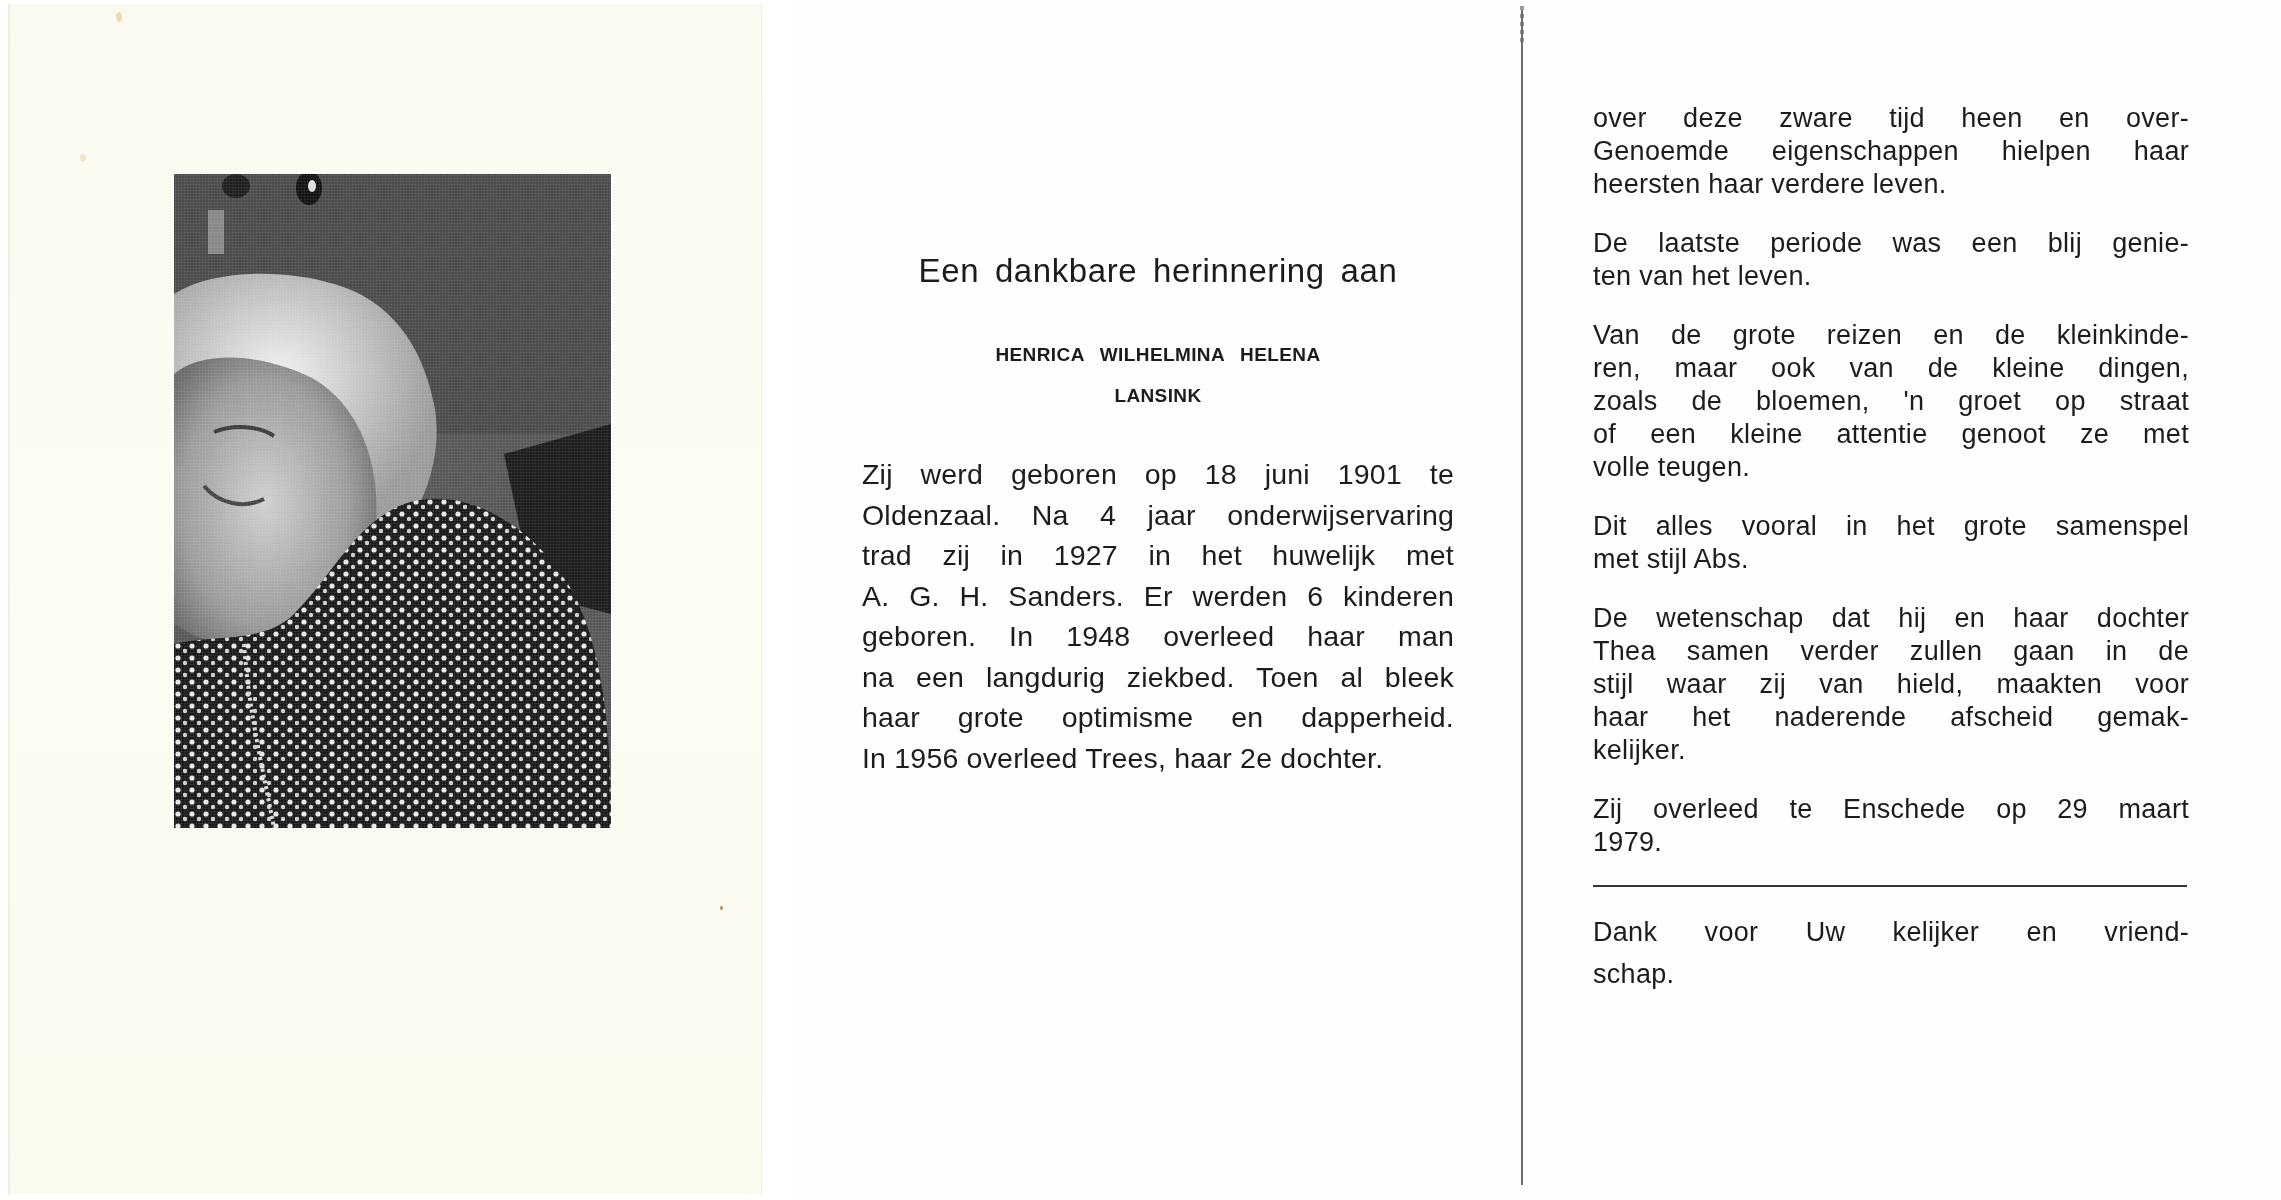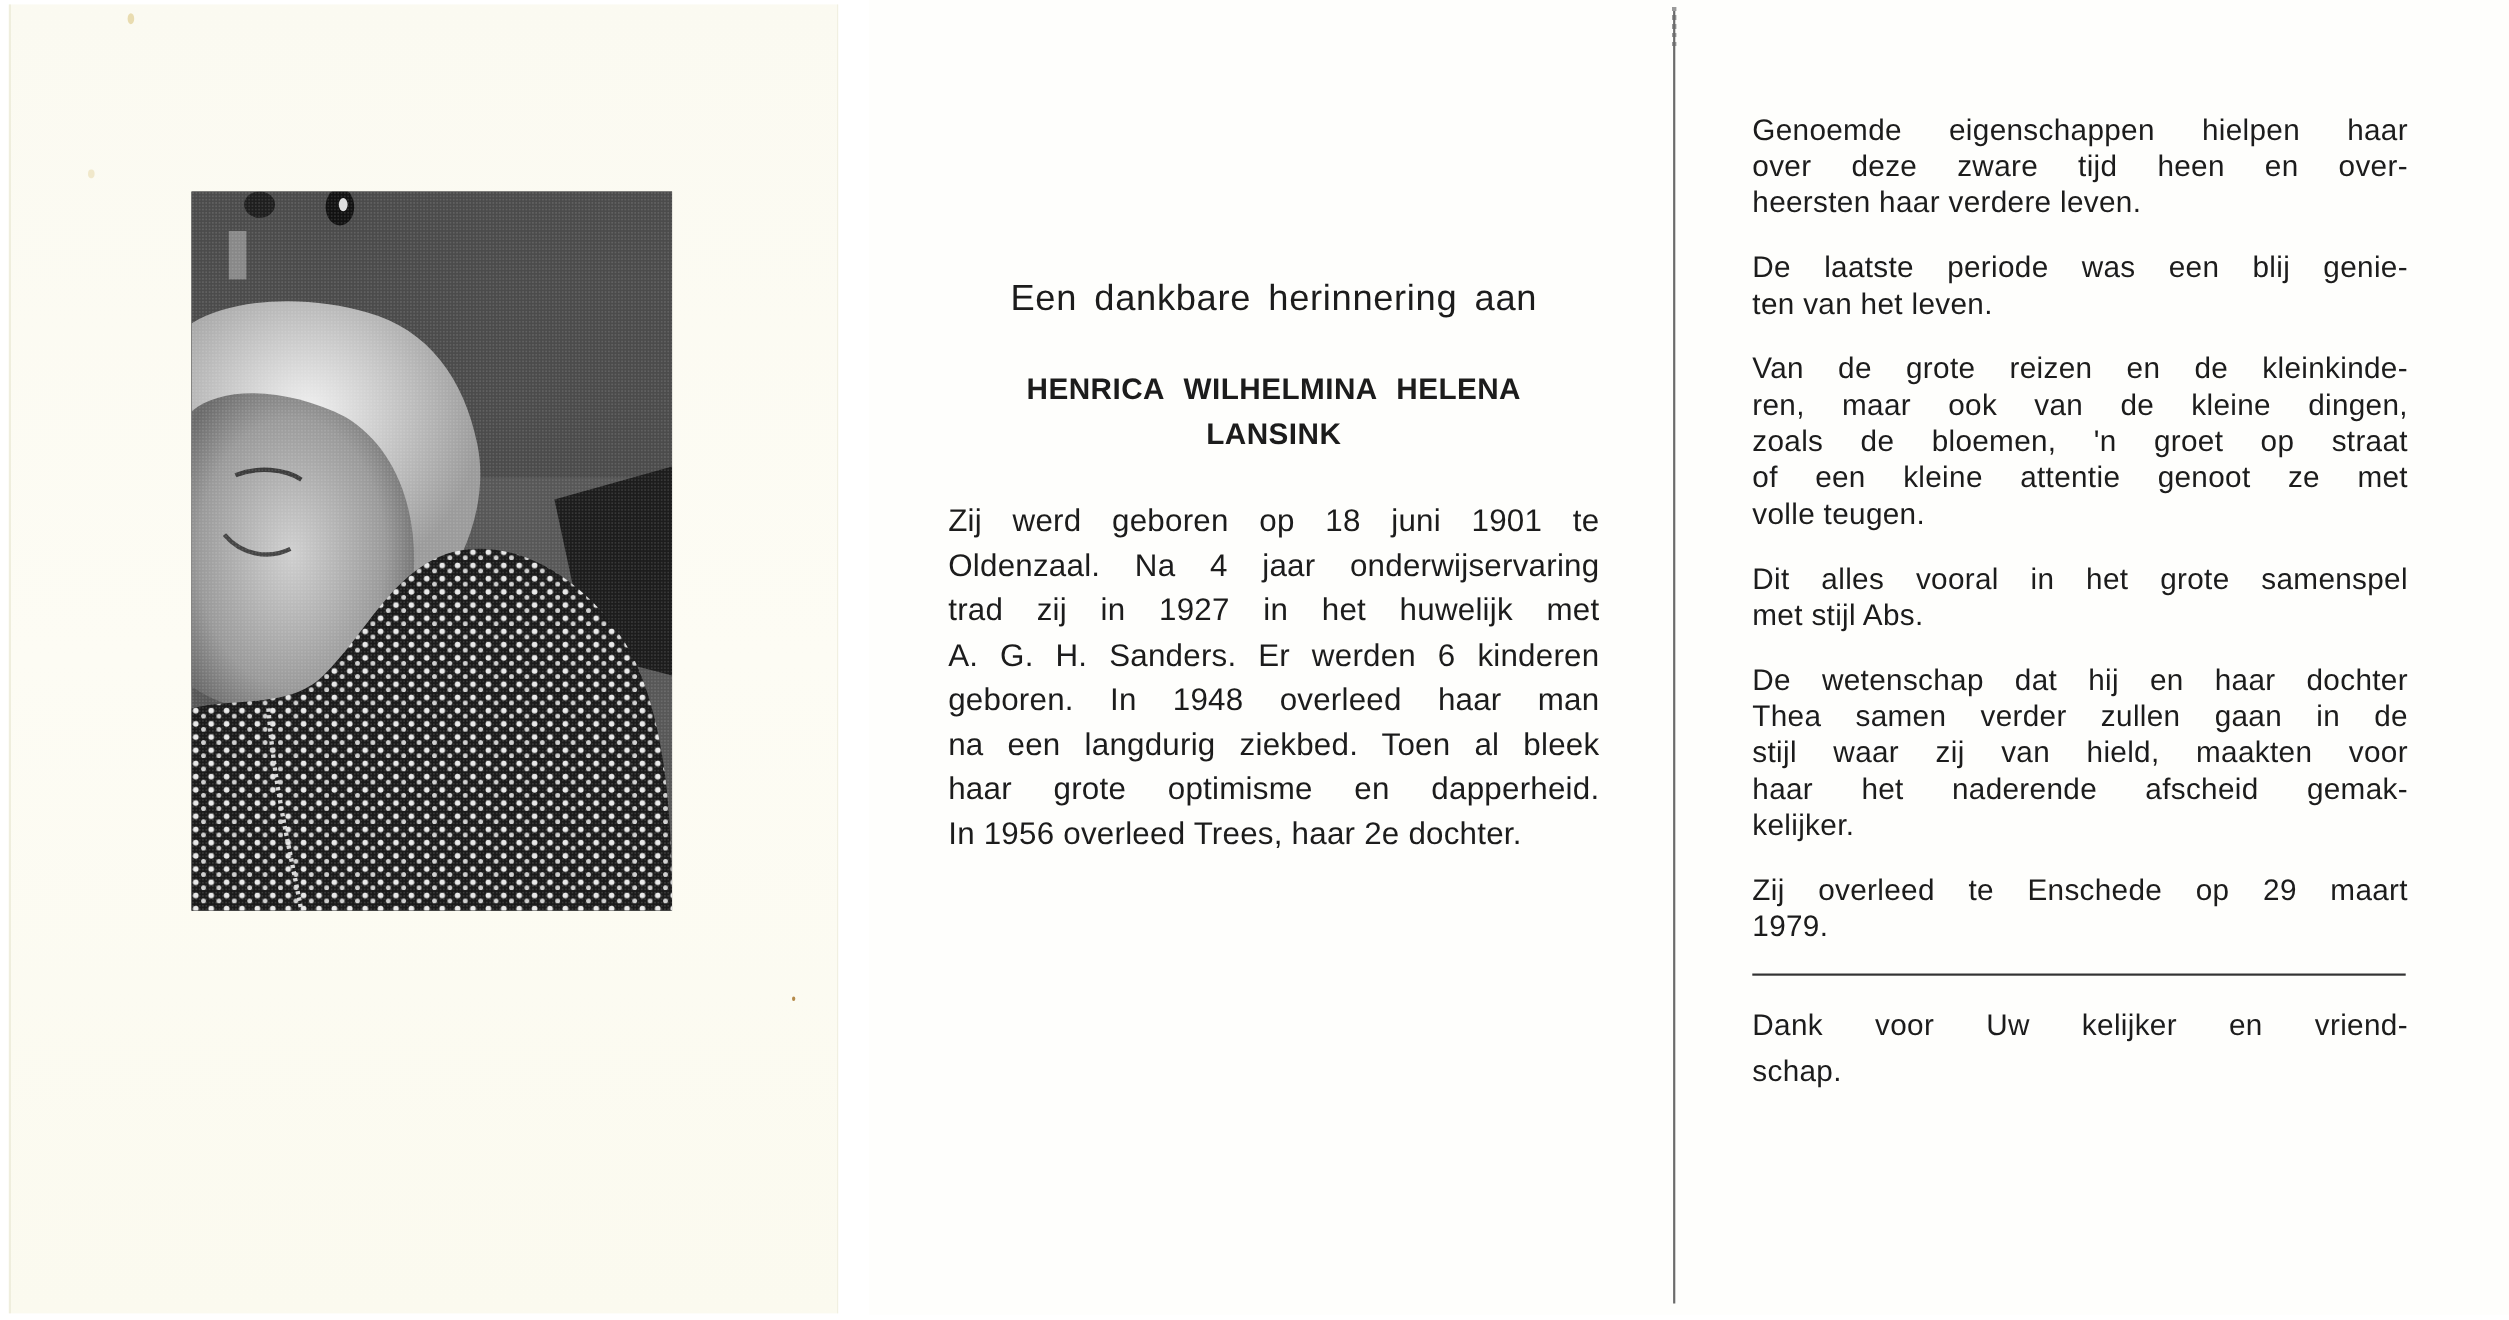--- a/index.html
+++ b/index.html
@@ -40,21 +40,21 @@
     background: repeating-linear-gradient(180deg, #9a9a9a 0 4px, transparent 4px 8px); }
   .inner-left {
     position: absolute; left: 72px; top: 0; width: 592px;
   }
   .intro {
     position: absolute; left: 0; width: 592px; top: 252px;
     text-align: center; font-size: 33px; letter-spacing: 0.6px; word-spacing: 6px;
   }
   .name {
     position: absolute; left: 0; width: 592px; top: 334px;
-    text-align: center; font-size: 27px; font-weight: bold; line-height: 41px;
+    text-align: center; font-size: 19px; font-weight: bold; line-height: 41px;
     letter-spacing: 0.4px; word-spacing: 10px;
   }
   .bio {
     position: absolute; left: 0; width: 592px; top: 454px;
     font-size: 28.5px; line-height: 40.5px; text-align: justify;
     letter-spacing: 0.2px;
   }
   .bio span.line, .para span.line { display: block; text-align: justify; text-align-last: justify; }
   .bio span.line.last, .para span.line.last { text-align-last: left; }
   .inner-right {
@@ -130,22 +130,22 @@
       <span class="line">geboren. In 1948 overleed haar man</span>
       <span class="line">na een langdurig ziekbed. Toen al bleek</span>
       <span class="line">haar grote optimisme en dapperheid.</span>
       <span class="line last">In 1956 overleed Trees, haar 2e dochter.</span>
     </div>
   </div>
 
   <div class="inner-right">
     <div id="paras">
         <div class="para">
+          <span class="line">over deze zware tijd heen en over-</span>
           <span class="line">Genoemde eigenschappen hielpen haar</span>
-          <span class="line">over deze zware tijd heen en over-</span>
           <span class="line last">heersten haar verdere leven.</span>
         </div>
         <div class="para">
           <span class="line">De laatste periode was een blij genie-</span>
           <span class="line last">ten van het leven.</span>
         </div>
         <div class="para">
           <span class="line">Van de grote reizen en de kleinkinde-</span>
           <span class="line">ren, maar ook van de kleine dingen,</span>
           <span class="line">zoals de bloemen, 'n groet op straat</span>

